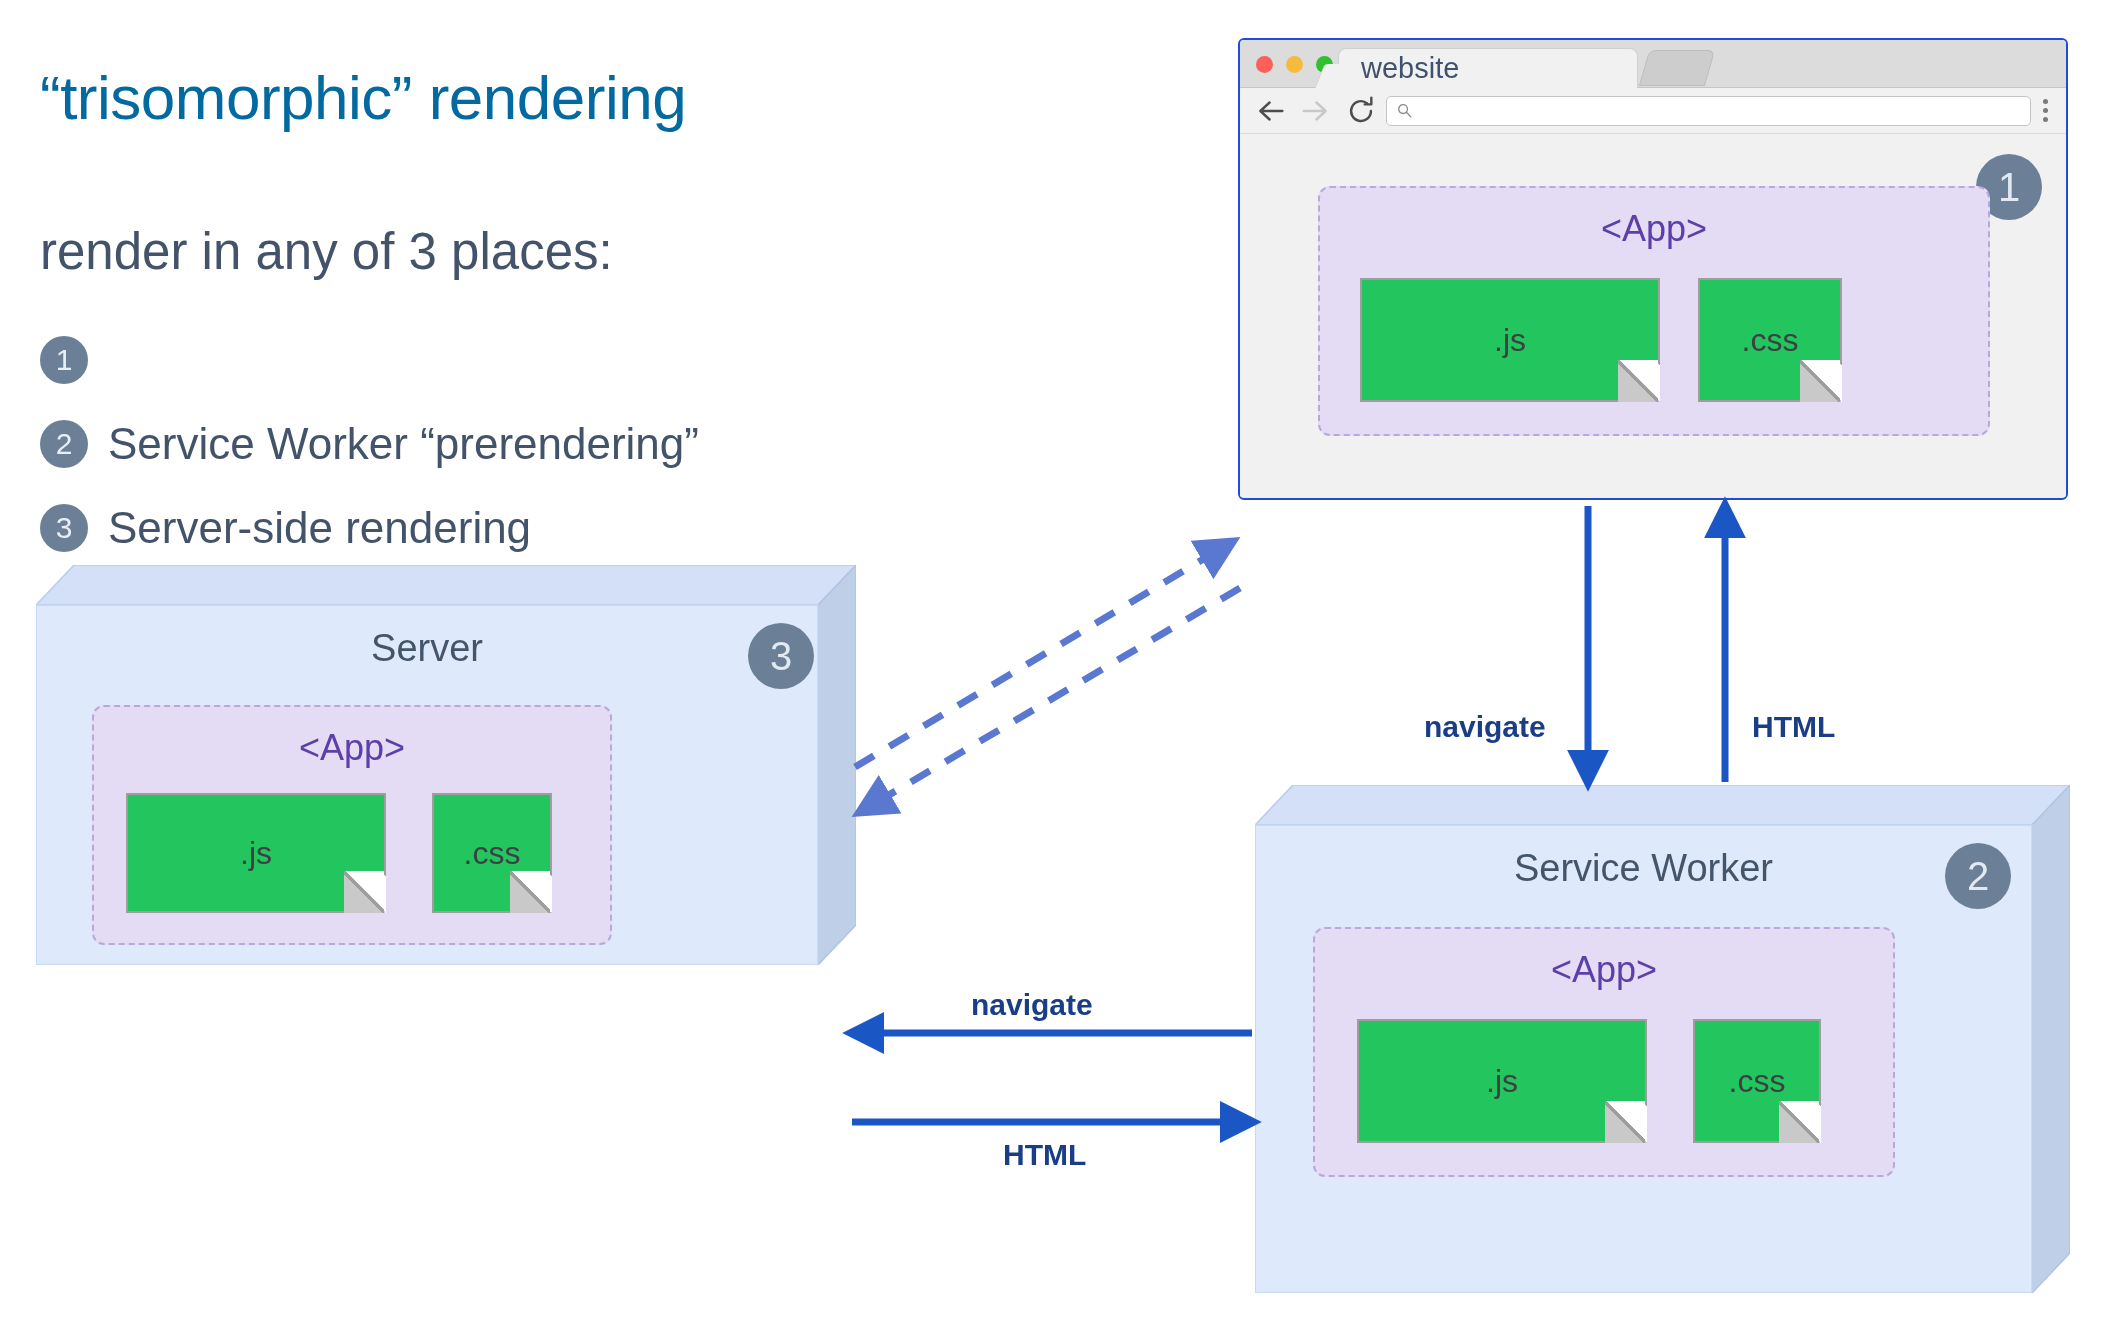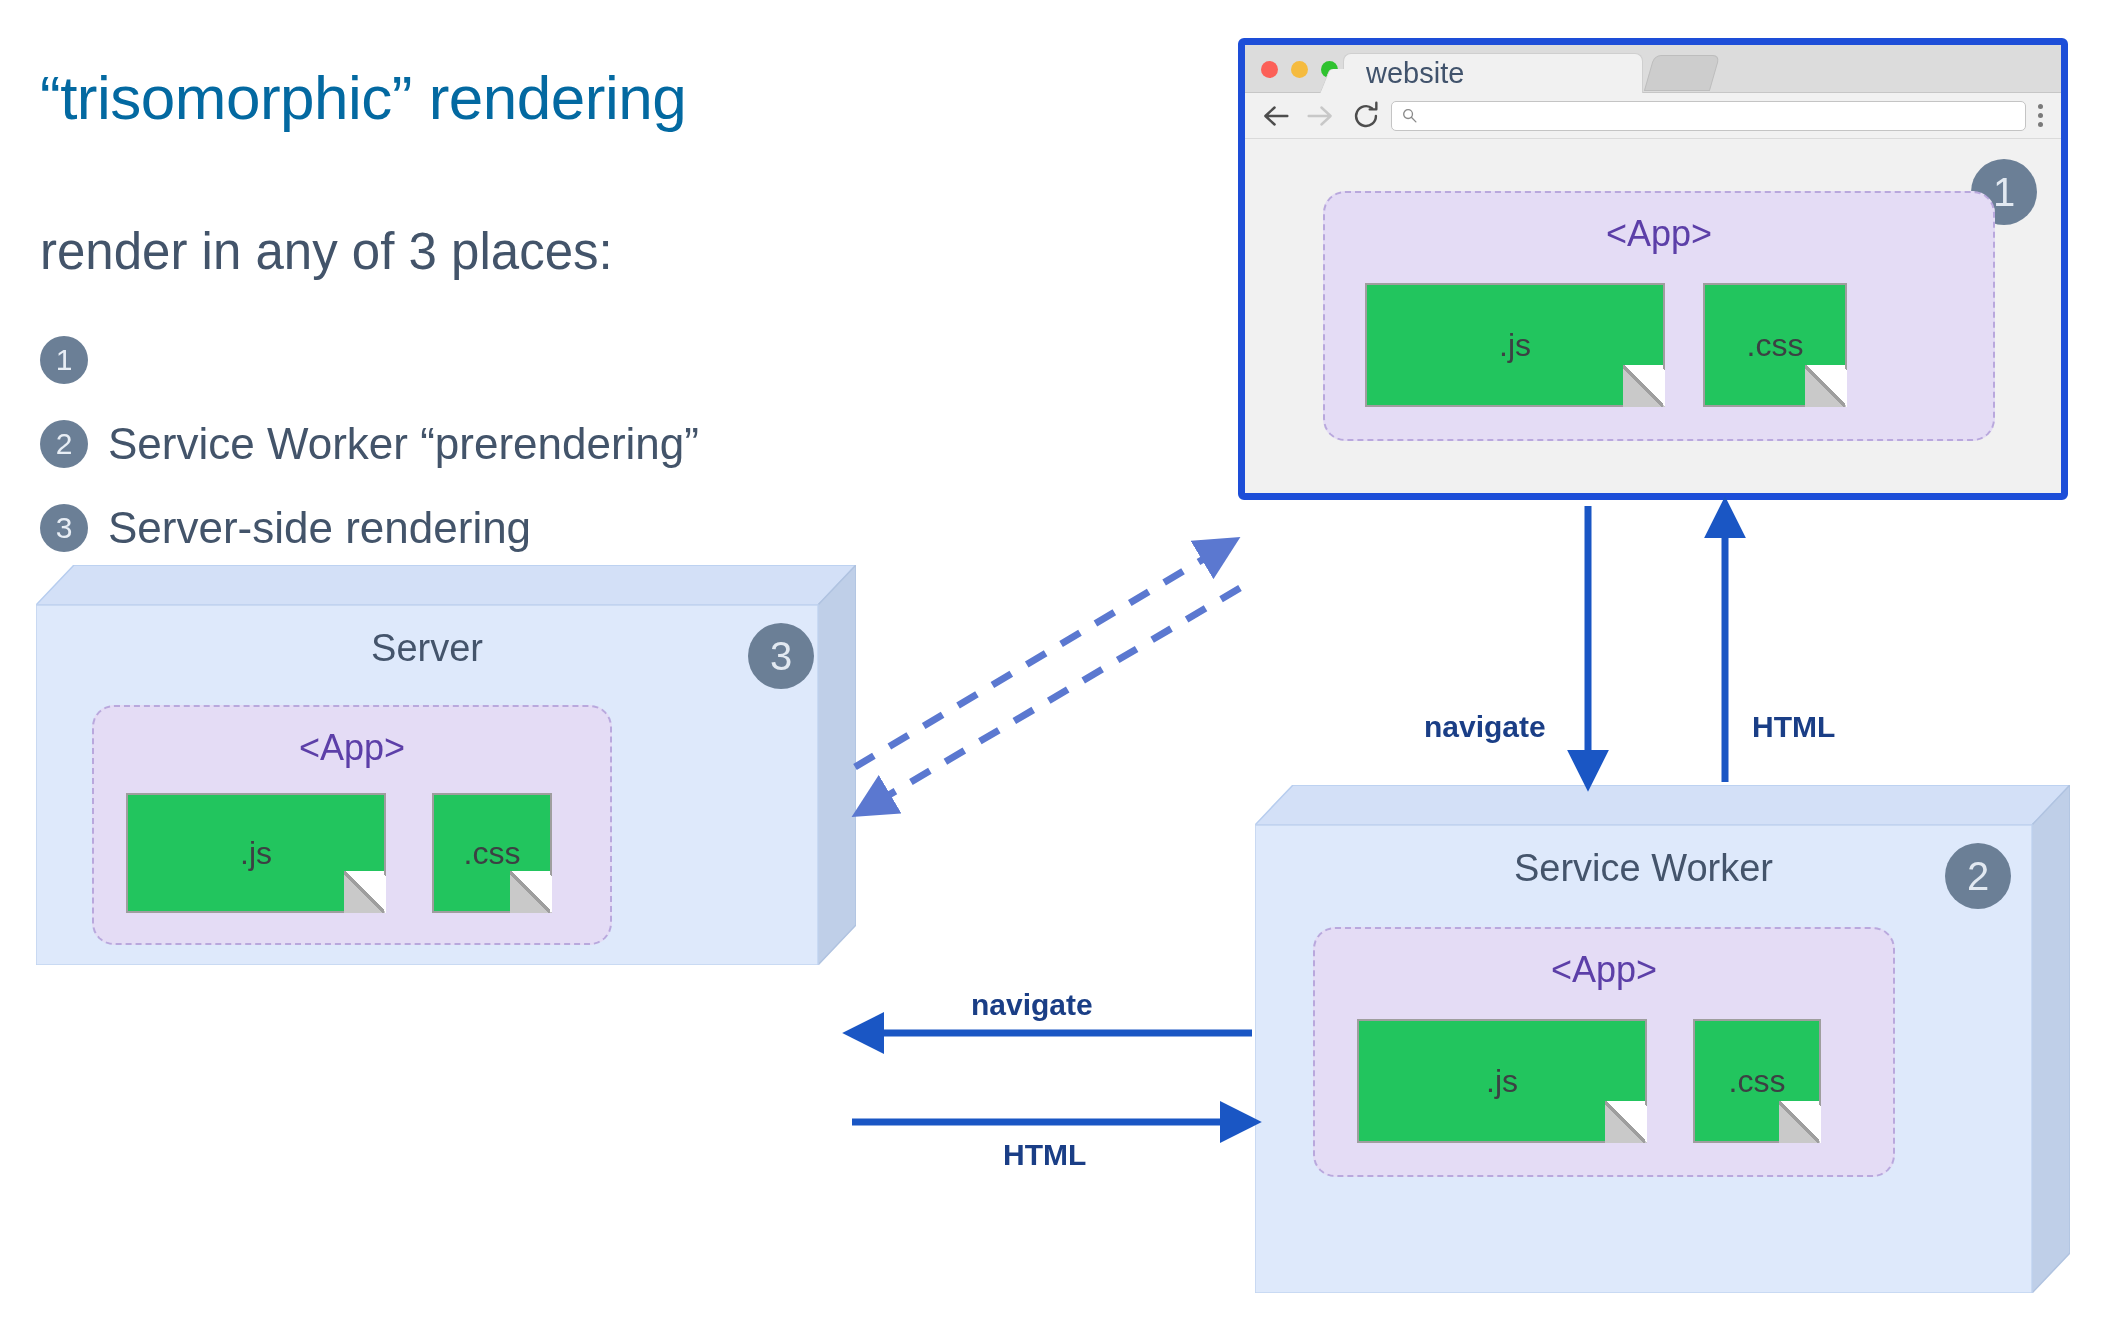--- a/index.html
+++ b/index.html
@@ -44,21 +44,21 @@
   .badge-lg {
     width: 66px; height: 66px; border-radius: 50%;
     background: #6b7f96; color: #e2e9f1;
     font-size: 40px; line-height: 66px; text-align: center;
   }
 
   
   .app-box {
     background: #e4dcf5;
     border: 2px dashed #b9a8dd;
-    border-radius: 22px;
+    border-radius: 12px;
     position: absolute;
   }
   .app-title {
     position: absolute; left: 0; right: 0; top: 20px;
     text-align: center; font-size: 36px; color: #5c3fa8;
   }
   
   .doc {
     position: absolute;
     background: #22c55e;
@@ -76,21 +76,21 @@
     border-right: 2px solid transparent;
     background:
       linear-gradient(45deg, transparent calc(50% - 1.5px), #9e9e9e calc(50% - 1.5px), #9e9e9e calc(50% + 1.5px), transparent calc(50% + 1.5px));
   }
 
   
   #browser {
     position: absolute; left: 1238px; top: 38px;
     width: 830px; height: 462px;
     background: #f1f1f1;
-    border: 7px solid #1d4ed8;
+    border: 2px solid #1d4ed8;
     border-radius: 6px;
     overflow: hidden;
   }
   #browser-tabbar {
     position: relative; height: 48px;
     background: #dcdcdc;
     border-bottom: 1px solid #c6c6c6;
   }
   #traffic { position: absolute; left: 16px; top: 16px; display: flex; gap: 13px; }
   .tl { width: 17px; height: 17px; border-radius: 50%; }

